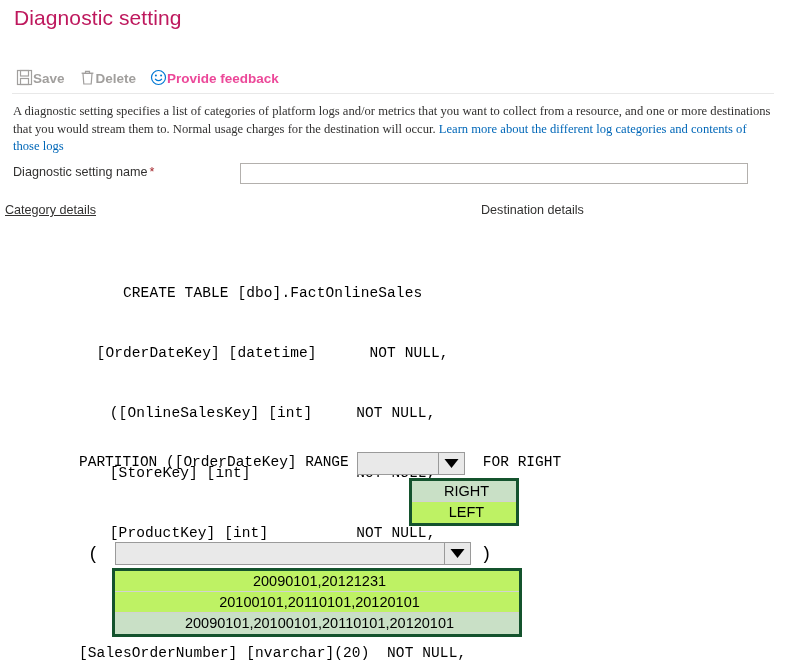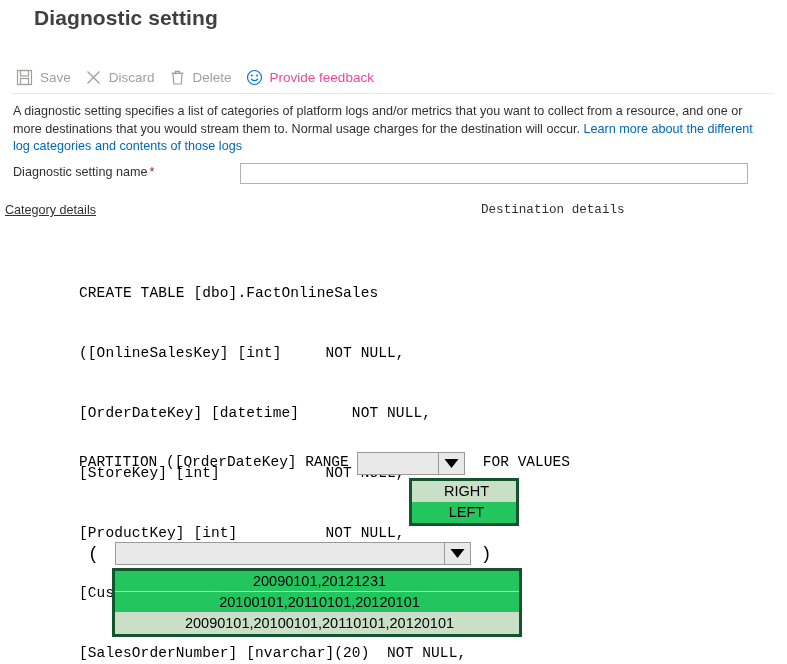--- a/index.html
+++ b/index.html
@@ -15,45 +15,44 @@
     overflow: hidden;
     position: relative;
   }
 
   
   .page-title {
     position: absolute;
     left: 14px;
     top: 6px;
     font-size: 21px;
-    font-weight: 700;
-    color: #404040;
+    font-weight: 400;
+    color: #be185d;
     letter-spacing: 0.1px;
-    margin-left: 20px;
   }
 
   
   .command-bar {
     position: absolute;
     left: 12px;
     top: 62px;
     height: 30px;
     display: flex;
     align-items: center;
     gap: 0px;
   }
   .cmd-btn {
     display: flex;
-    align-items: center;
-    gap: 7px;
+    align-items: flex-end;
     padding: 4px 10px 4px 4px;
     font-size: 13.5px;
     background: transparent;
     border: none;
     white-space: nowrap;
+    font-weight: bold;
   }
   .cmd-btn.disabled {
     color: #a19f9d;
   }
   .cmd-btn.enabled {
     color: #ec4899;
   }
   .cmd-icon {
     width: 17px;
     height: 17px;
@@ -74,20 +73,21 @@
 
   
   .description {
     position: absolute;
     left: 13px;
     top: 103px;
     width: 760px;
     font-size: 12.6px;
     line-height: 17.5px;
     color: #323130;
+    font-family: Liberation Serif, serif;
   }
   .description a {
     color: #0067b8;
     text-decoration: none;
   }
 
   
   .form-label {
     position: absolute;
     left: 13px;
@@ -114,35 +114,35 @@
     color: #201f1e;
     outline: none;
   }
 
   .section-head {
     position: absolute;
     font-size: 12.6px;
     color: #323130;
   }
   .section-head.left  { left: 5px;  top: 203px; text-decoration: underline; }
-  .section-head.right { left: 481px; top: 203px; font-family: Liberation Mono, monospace; }
+  .section-head.right { left: 481px; top: 203px; }
 
   
   .sql-block {
     position: absolute;
     left: 79px;
     top: 243px;
     font-family: "Liberation Mono", "DejaVu Sans Mono", monospace;
     font-size: 14.5px;
     line-height: 20px;
     color: #000000;
     white-space: pre;
     letter-spacing: 0.1px;
   }
-  .sql-line { height: 20px; }
+  .sql-line { height: 20px; text-align: center; }
 
   
   .sql-partition-row {
     position: absolute;
     left: 79px;
     top: 452px;
     display: flex;
     align-items: flex-start;
     font-family: "Liberation Mono", "DejaVu Sans Mono", monospace;
     font-size: 14.5px;
@@ -209,21 +209,21 @@
   .dropdown-list .opt {
     height: 21px;
     line-height: 21px;
     font-family: "Liberation Sans", sans-serif;
     font-size: 14.5px;
     color: #000000;
     padding-left: 5px;
     border-bottom: 1px solid #d2d2d2;
     box-sizing: border-box;
     white-space: nowrap;
-    background: #22c55e;
+    background: #bef264;
   }
   .dropdown-list .opt:last-child { border-bottom: none; }
   .dropdown-list .opt.selected { background: #c9e0c6; }
 
   .list-range  { left: 409px; top: 478px; width: 110px; }
   .list-values { left: 112px; top: 568px; width: 410px; }
 </style>
 </head>
 <body>
 
@@ -235,29 +235,20 @@
     <span class="cmd-icon">
       <svg width="17" height="17" viewBox="0 0 17 17">
         <rect x="1.5" y="1.5" width="14" height="14" fill="none" stroke="#a19f9d" stroke-width="1.2"></rect>
         <rect x="4.5" y="1.5" width="8" height="5.5" fill="none" stroke="#a19f9d" stroke-width="1.2"></rect>
         <rect x="4.5" y="9.5" width="8" height="6" fill="none" stroke="#a19f9d" stroke-width="1.2"></rect>
       </svg>
     </span>
     <span>Save</span>
   </button>
 
-  <button class="cmd-btn disabled">
-    <span class="cmd-icon">
-      <svg width="17" height="17" viewBox="0 0 17 17">
-        <line x1="2.5" y1="2.5" x2="14.5" y2="14.5" stroke="#a19f9d" stroke-width="1.3"></line>
-        <line x1="14.5" y1="2.5" x2="2.5" y2="14.5" stroke="#a19f9d" stroke-width="1.3"></line>
-      </svg>
-    </span>
-    <span>Discard</span>
-  </button>
 
   <button class="cmd-btn disabled">
     <span class="cmd-icon">
       <svg width="17" height="17" viewBox="0 0 17 17">
         <path d="M4 4.5 L13 4.5 L12.2 15 L4.8 15 Z" fill="none" stroke="#a19f9d" stroke-width="1.2"></path>
         <line x1="2.6" y1="4.2" x2="14.4" y2="4.2" stroke="#a19f9d" stroke-width="1.3"></line>
         <path d="M6.5 4 L6.5 2.3 L10.5 2.3 L10.5 4" fill="none" stroke="#a19f9d" stroke-width="1.2"></path>
       </svg>
     </span>
     <span>Delete</span>
@@ -283,22 +274,22 @@
 
 <div class="form-label"><span>Diagnostic setting name</span><span class="req-star">*</span></div>
 
 <input class="name-input" type="text" placeholder="" style="">
 
 <div class="section-head left">Category details</div>
 <div class="section-head right">Destination details</div>
 
 <div class="sql-block">
   <div class="sql-line">CREATE TABLE [dbo].FactOnlineSales</div>
+  <div class="sql-line">[OrderDateKey] [datetime]      NOT NULL,</div>
   <div class="sql-line">([OnlineSalesKey] [int]     NOT NULL,</div>
-  <div class="sql-line">[OrderDateKey] [datetime]      NOT NULL,</div>
   <div class="sql-line">[StoreKey] [int]            NOT NULL,</div>
   <div class="sql-line">[ProductKey] [int]          NOT NULL,</div>
   <div class="sql-line">[CustomerKey] [int]         NOT NULL,</div>
   <div class="sql-line">[SalesOrderNumber] [nvarchar](20)  NOT NULL,</div>
   
   
   
   
 </div>
 
@@ -307,21 +298,21 @@
 
   <span class="combo combo-range">
     <span class="combo-value"></span>
     <span class="combo-arrow">
       <svg width="15" height="11" viewBox="0 0 15 11">
           <polygon points="0.5,1 14.5,1 7.5,10" fill="#000000"></polygon>
         </svg>
     </span>
   </span>
 
-  <span>  FOR VALUES</span>
+  <span>  FOR RIGHT</span>
 </div>
 
 <div class="dropdown-list list-range">
   <div class="opt selected">RIGHT</div>
   <div class="opt">LEFT</div>
 </div>
 
 <div class="paren-row">
   <span>(</span>
   <span style="display:inline-block;width:16px;"></span>

